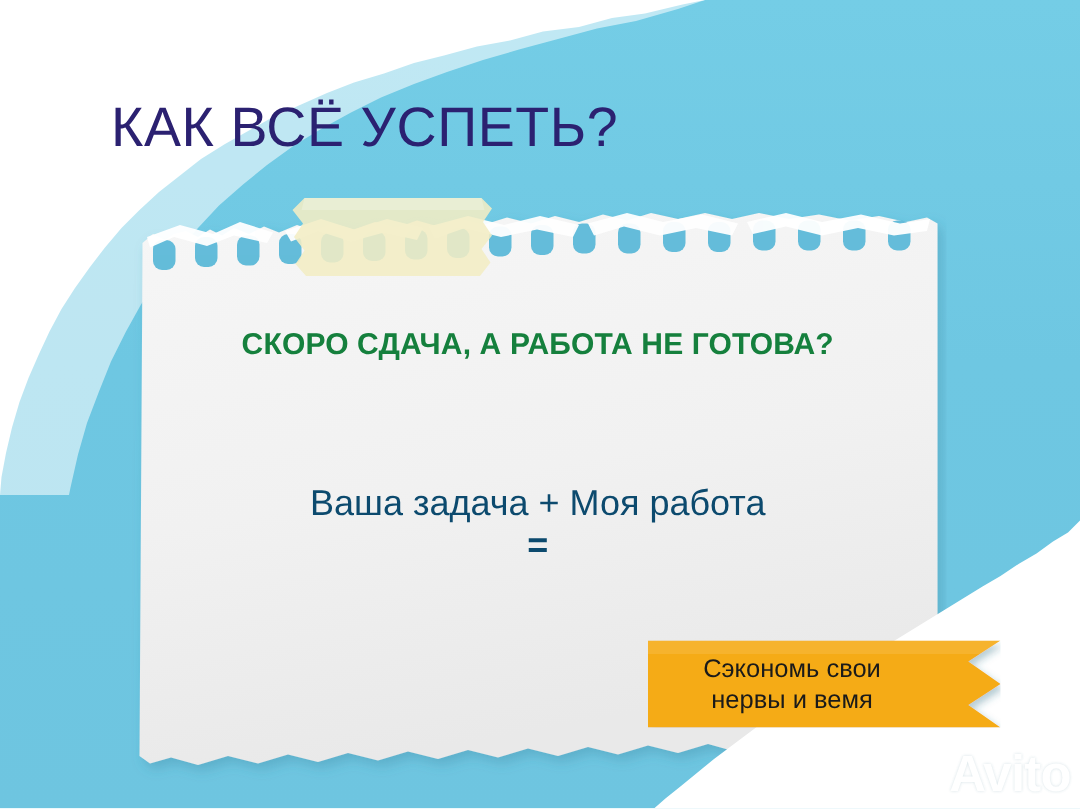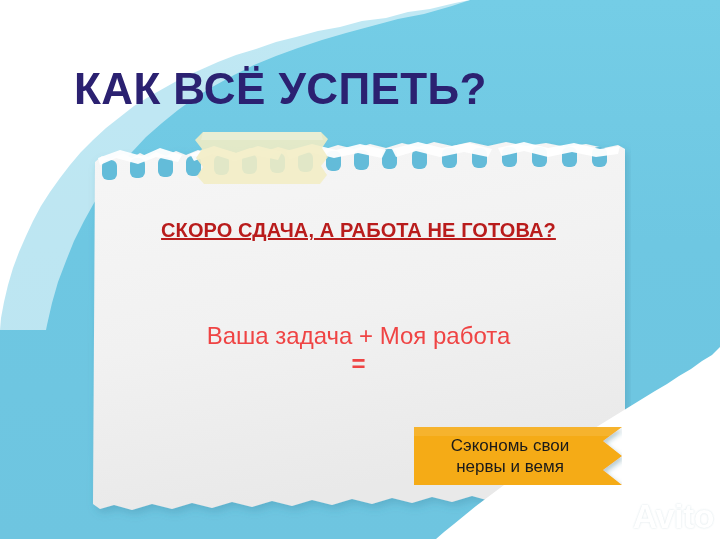--- a/index.html
+++ b/index.html
@@ -67,66 +67,66 @@
     width: 145px;
     height: 60px;
     pointer-events: none;
   }
 
   
   .title {
     position: absolute;
     left: 74px;
     top: 64px;
-    font-size: 44px;
-    font-weight: bold;
+    font-size: 37px;
+    font-weight: normal;
     letter-spacing: 0.4px;
     color: #2b2171;
     font-family: "Liberation Sans", sans-serif;
     white-space: nowrap;
   }
 
   
   .headline {
     position: absolute;
     left: 0;
     top: 78px;
     width: 545px;
     text-align: center;
-    color: #b91c1c;
+    color: #15803d;
     font-size: 20px;
     font-weight: bold;
     line-height: 1.28;
     letter-spacing: 0.1px;
-    text-decoration: underline;
   }
   .headline .l2 { display: block; }
 
   
   .equation {
     position: absolute;
     left: 0;
     top: 182px;
     width: 545px;
     text-align: center;
-    color: #ef4444;
+    color: #0c4a6e;
     font-size: 24px;
     line-height: 1.18;
     font-weight: normal;
   }
   .equation .eq-line { display: block; }
   .equation .eq-bold { font-weight: bold; }
 
   
   .ribbon {
     position: absolute;
-    left: 414px;
+    left: 432px;
     top: 427px;
     width: 208px;
     height: 58px;
+    padding-left: 27px;
   }
   .ribbon-svg { position: absolute; inset: 0; width: 100%; height: 100%; }
   .ribbon-text {
     position: absolute;
     left: 0;
     top: 9px;
     width: 192px;
     text-align: center;
     color: #1a1a1a;
     font-size: 17px;

